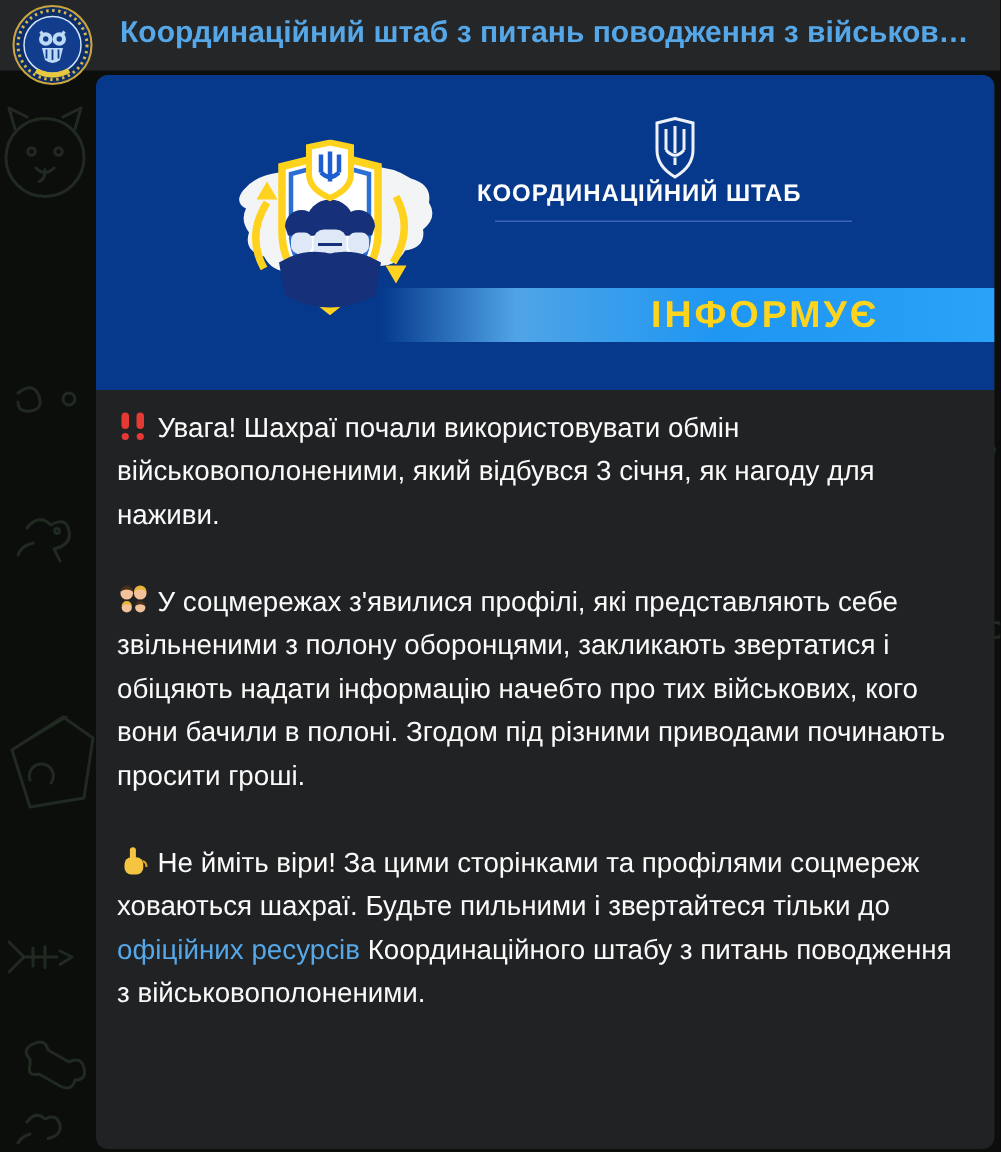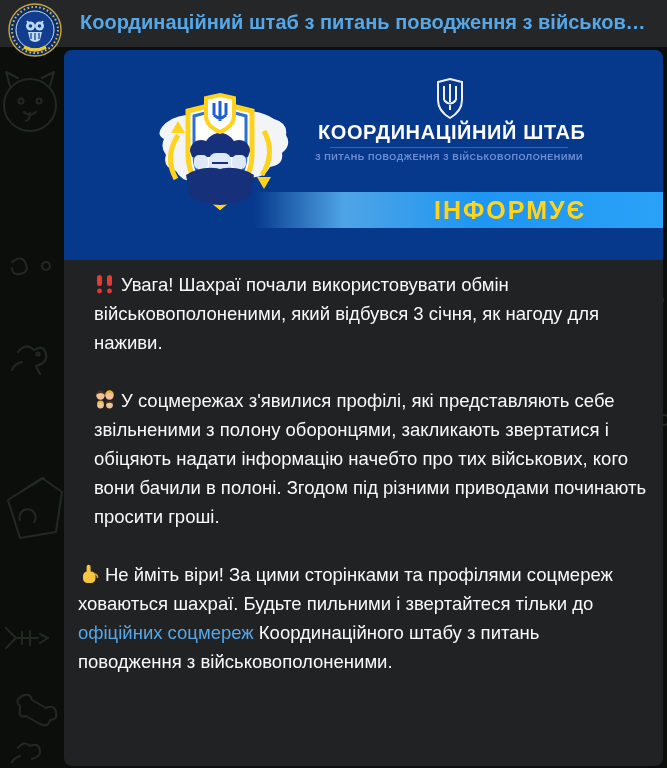--- a/index.html
+++ b/index.html
@@ -10,32 +10,32 @@
   
   .header{position:absolute;left:0;top:0;width:667px;height:47px;background:#242628;z-index:4;}
   .channel-title{position:absolute;left:80px;top:11px;width:575px;font-size:20px;font-weight:bold;
                  color:#55a7e8;white-space:nowrap;overflow:hidden;text-overflow:ellipsis;}
   .avatar{position:absolute;left:8px;top:3px;width:54px;height:54px;z-index:6;cursor:pointer;}
   
   .bubble{position:absolute;left:64px;top:50px;width:599px;height:716px;background:#212224;
           border-radius:8px;overflow:hidden;z-index:2;}
   
   .banner{position:relative;width:100%;height:210px;background:#06398c;cursor:pointer;}
-  .org-title{position:absolute;left:254px;top:71px;width:256px;text-align:center;color:#fdfdfd;
-             font-size:20px;font-weight:bold;letter-spacing:.6px;white-space:nowrap;}
+  .org-title{position:absolute;left:254px;top:71px;width:256px;text-align:left;color:#fdfdfd;
+             font-size:16px;font-weight:bold;letter-spacing:.6px;white-space:nowrap;}
   .org-divider{position:absolute;left:266px;top:97px;width:238px;height:1px;background:#3e63b5;}
   .org-subtitle{position:absolute;left:246px;top:102px;width:278px;text-align:center;color:#6f8ed2;
                 font-size:9px;font-weight:bold;letter-spacing:.55px;white-space:nowrap;}
   .ribbon{position:absolute;left:190px;top:142px;right:0;height:36px;
           background:linear-gradient(90deg,rgba(6,57,140,0) 0%,#4fa4e6 22%,#1e96f3 55%,#2aa2f7 100%);}
   .ribbon-label{position:absolute;left:120px;right:0;top:0;height:19px;line-height:36px;text-align:left;
           color:#ffd41c;font-size:25px;font-weight:bold;letter-spacing:2px;padding-left:60px;}
   
   .text-area{position:relative;padding:10px 16px 8px 14px;color:#fafafa;font-size:18.5px;line-height:29.2px;}
-  .text-area p{margin:0 0 28px 16px;}
+  .text-area p{margin:0 0 28px 0;}
   .text-area p:last-child{margin:0;}
   .emoji{display:inline-block;vertical-align:-3px;margin-right:5px;}
   .msg-link{color:#55a7e8;cursor:pointer;text-decoration:none;}
   .flag{display:inline-block;width:21px;height:15px;border-radius:2px;overflow:hidden;vertical-align:-2px;margin-left:4px;}
   .flag .top{height:8px;background:#3c7ad8;}
   .flag .bottom{height:7px;background:#f7d12e;}
   
   .meta{position:absolute;right:16px;bottom:7px;display:flex;align-items:center;gap:8px;
         color:#95959a;font-size:15.5px;}
   .meta .views{letter-spacing:.3px;}
@@ -129,21 +129,20 @@
 
       <svg style="position:absolute;left:372px;top:28px" width="28" height="42" viewBox="0 0 28 42">
         <path d="M14 1 l12 3 v18 q0 11 -12 18 q-12 -7 -12 -18 v-18 z" fill="none" stroke="#eef2f8" stroke-width="2"></path>
         <g stroke="#eef2f8" stroke-width="2" fill="none">
           <path d="M8 8 v14 M14 6 v18 M20 8 v14 M8 22 q6 7 12 0 M14 27 v5"></path>
         </g>
       </svg>
 
       <div class="org-title">КООРДИНАЦІЙНИЙ ШТАБ</div>
       <div class="org-divider"></div>
-      <div class="org-subtitle">З ПИТАНЬ ПОВОДЖЕННЯ З ВІЙСЬКОВОПОЛОНЕНИМИ</div>
 
       <div class="ribbon">
         <div class="ribbon-label">ІНФОРМУЄ</div>
       </div>
     </div>
 
     <div class="text-area">
 
       <p>
         <svg class="emoji" width="22" height="20" viewBox="0 0 22 20">
@@ -166,19 +165,19 @@
           <path d="M12.1 14 a3.4 3.4 0 0 1 6.8 0 q-3.4 -2.4 -6.8 0" fill="#4a2f1a"></path>
         </svg><span>У соцмережах з'явилися профілі, які представляють себе звільненими з полону оборонцями, закликають звертатися і обіцяють надати інформацію начебто про тих військових, кого вони бачили в полоні. Згодом під різними приводами починають просити гроші.</span>
       </p>
 
 
       <p>
         <svg class="emoji" width="22" height="20" viewBox="0 0 22 20">
           <rect x="8.6" y="0.8" width="4" height="11" rx="2" fill="#f5c542"></rect>
           <rect x="5" y="7.5" width="12.5" height="11.5" rx="4.5" fill="#f5c542"></rect>
           <path d="M17 10 q3 1 2.5 4" stroke="#d9a32c" stroke-width="1.4" fill="none"></path>
-        </svg><span>Не йміть віри! За цими сторінками та профілями соцмереж ховаються шахраї. Будьте пильними і звертайтеся тільки до </span><a class="msg-link">офіційних соцмереж</a><span> Координаційного штабу з питань поводження з військовополоненими. </span><span class="flag"><span class="top"></span><span class="bottom"></span></span>
+        </svg><span>Не йміть віри! За цими сторінками та профілями соцмереж ховаються шахраї. Будьте пильними і звертайтеся тільки до </span><a class="msg-link">офіційних ресурсів</a><span> Координаційного штабу з питань поводження з військовополоненими. </span><span class="flag"><span class="top"></span><span class="bottom"></span></span>
       </p>
     </div>
 
 
   </div>
 </div>
 
 </body></html>

